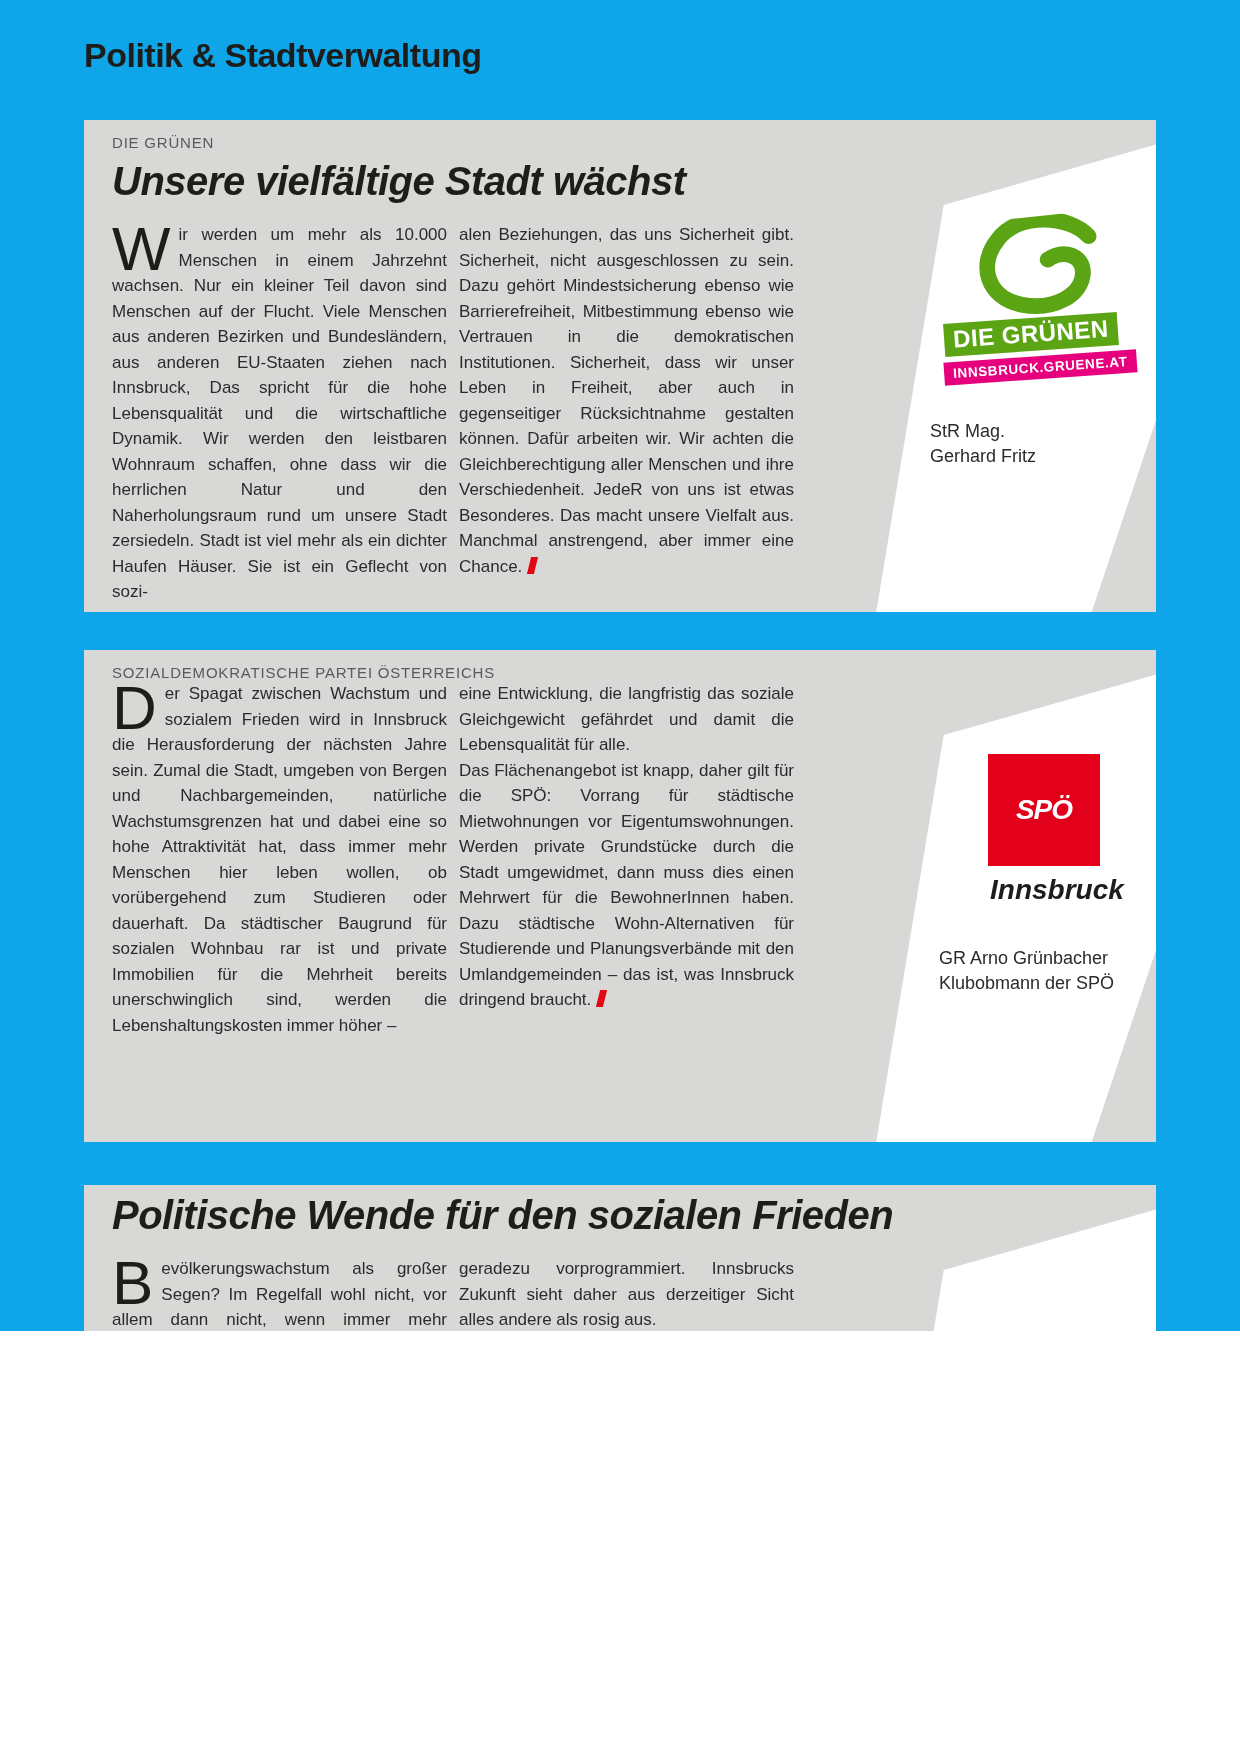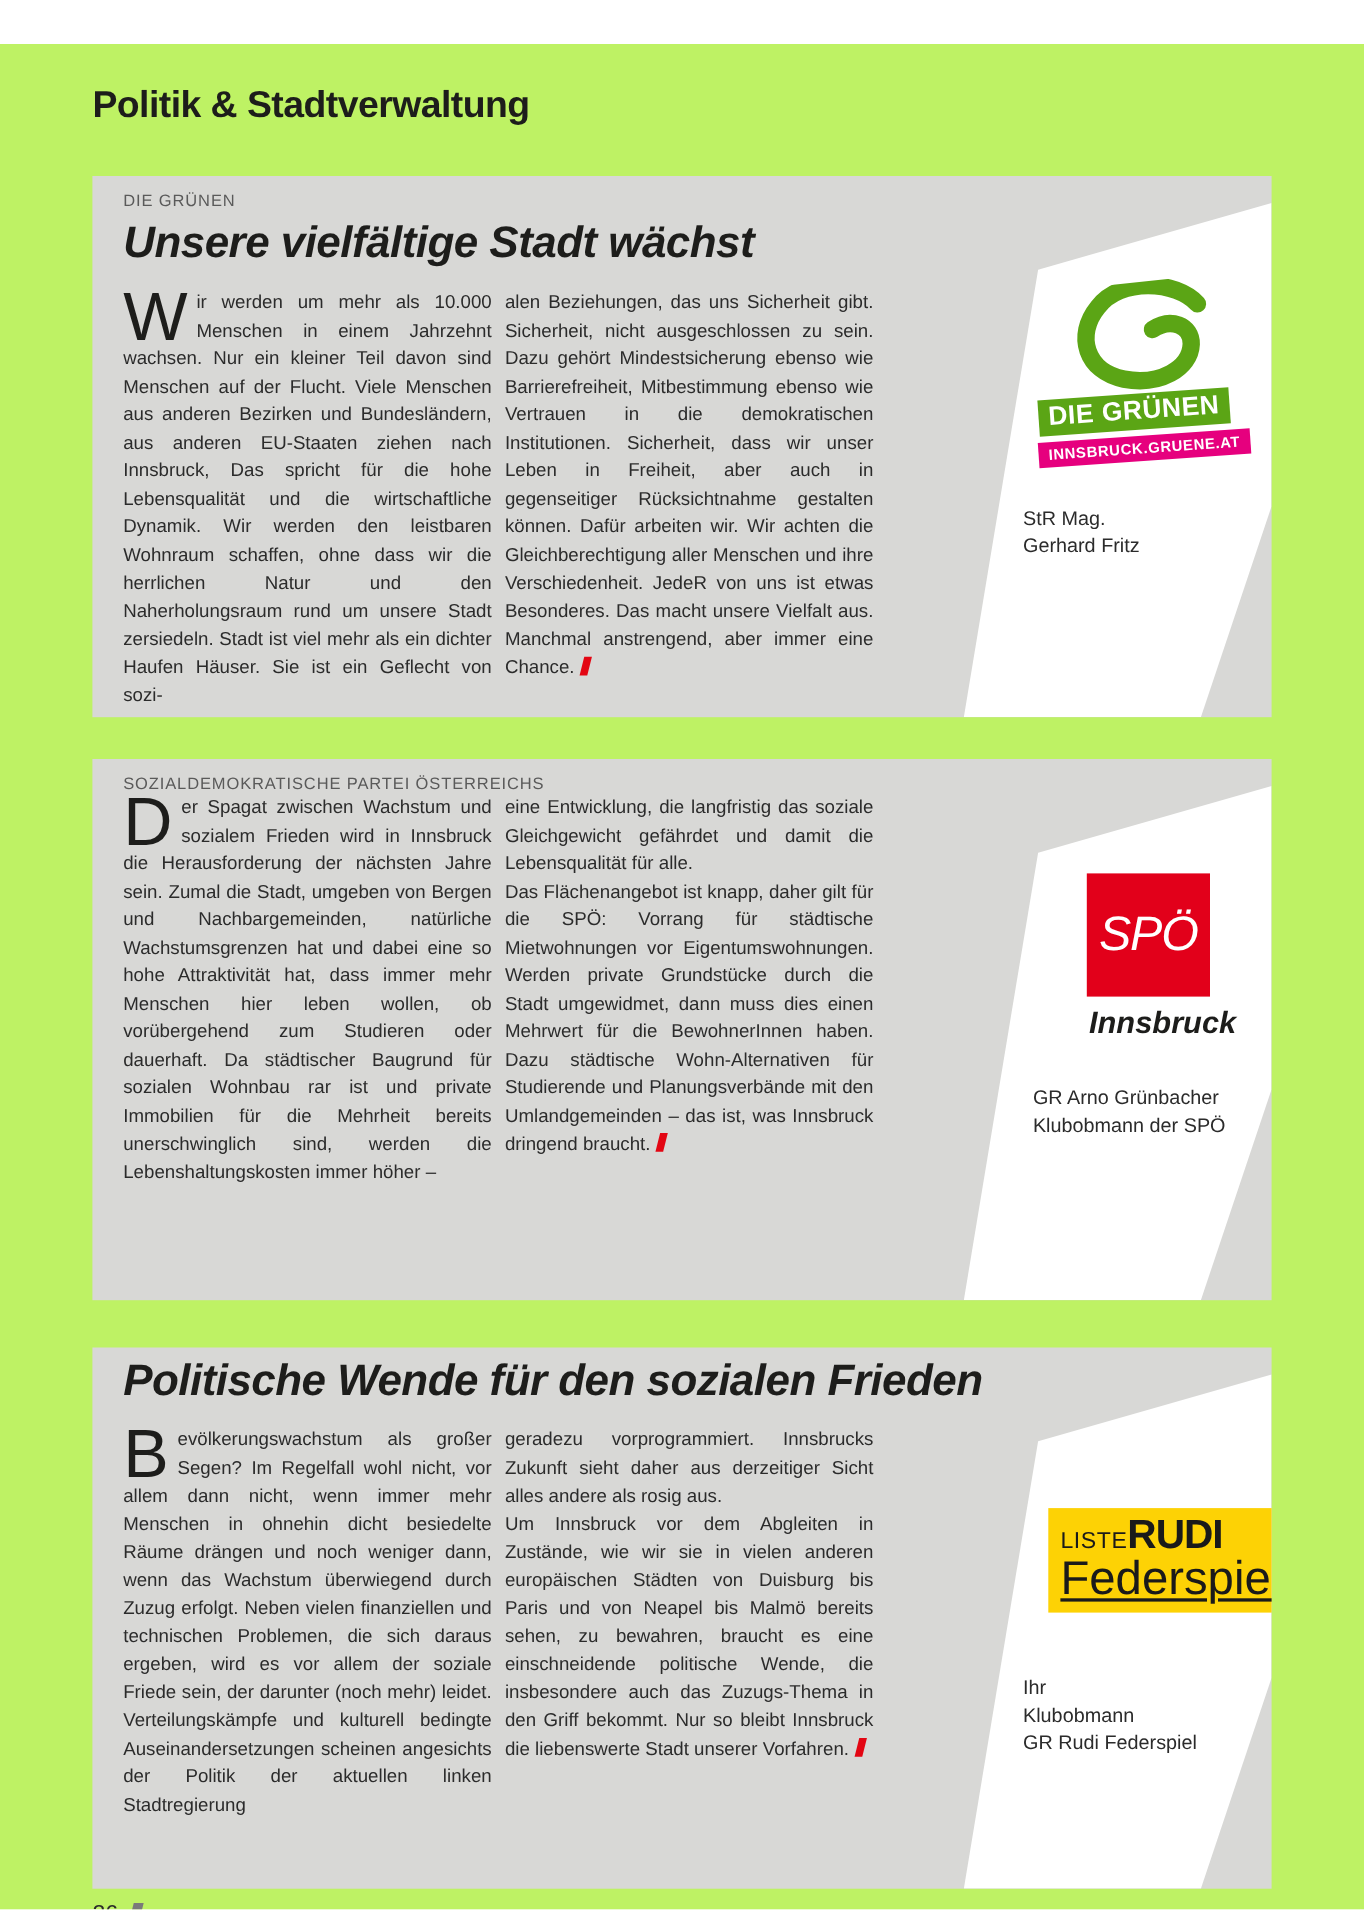--- a/index.html
+++ b/index.html
@@ -1,24 +1,23 @@
 <!DOCTYPE html>
 <html lang="de"><head>
 <meta charset="utf-8">
 <style>
   * { margin: 0; padding: 0; box-sizing: border-box; }
   html, body { background: #ffffff; }
   body { font-family: "Liberation Sans", "DejaVu Sans", sans-serif; }
   .page {
     position: relative;
     width: 1240px;
-    height: 1696px;
-    background: #bef264;
+    height: 1331px;
+    background: #0ea5e9;
     overflow: hidden;
-    margin-top: 40px;
   }
   .page-header {
     position: absolute;
     left: 84px;
     top: 36px;
     font-size: 34px;
     font-weight: 700;
     letter-spacing: -0.5px;
     color: #1d1d1b;
   }
@@ -136,22 +135,22 @@
   .spoe-square {
     width: 112px;
     height: 112px;
     background: #e2001a;
     display: flex;
     align-items: center;
     justify-content: center;
   }
   .spoe-acronym {
     color: #ffffff;
-    font-size: 44px;
-    font-weight: 400;
+    font-size: 28px;
+    font-weight: 700;
     font-style: italic;
     letter-spacing: -1px;
   }
   .spoe-city {
     margin-top: 8px;
     margin-left: 2px;
     font-size: 28px;
     font-weight: 700;
     font-style: italic;
     color: #1d1d1b;

